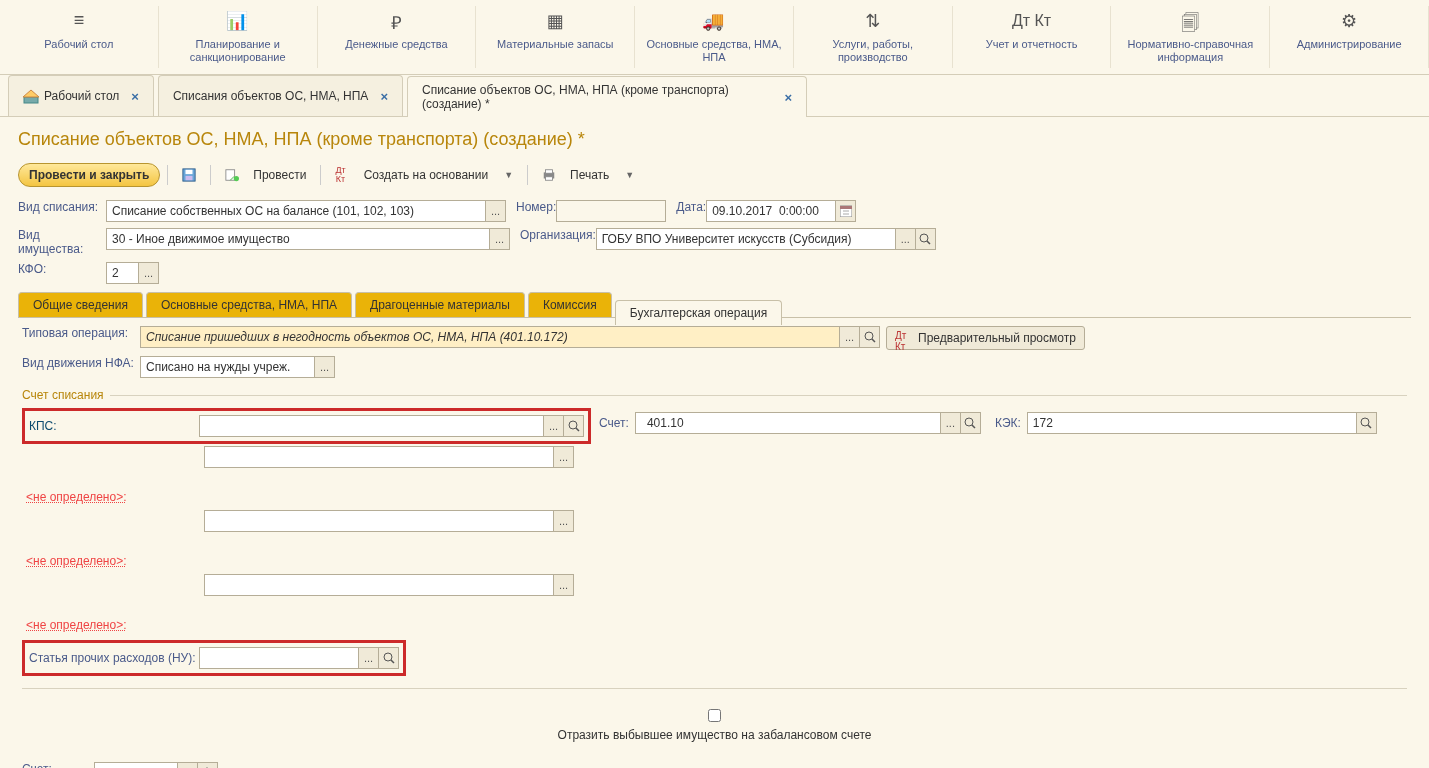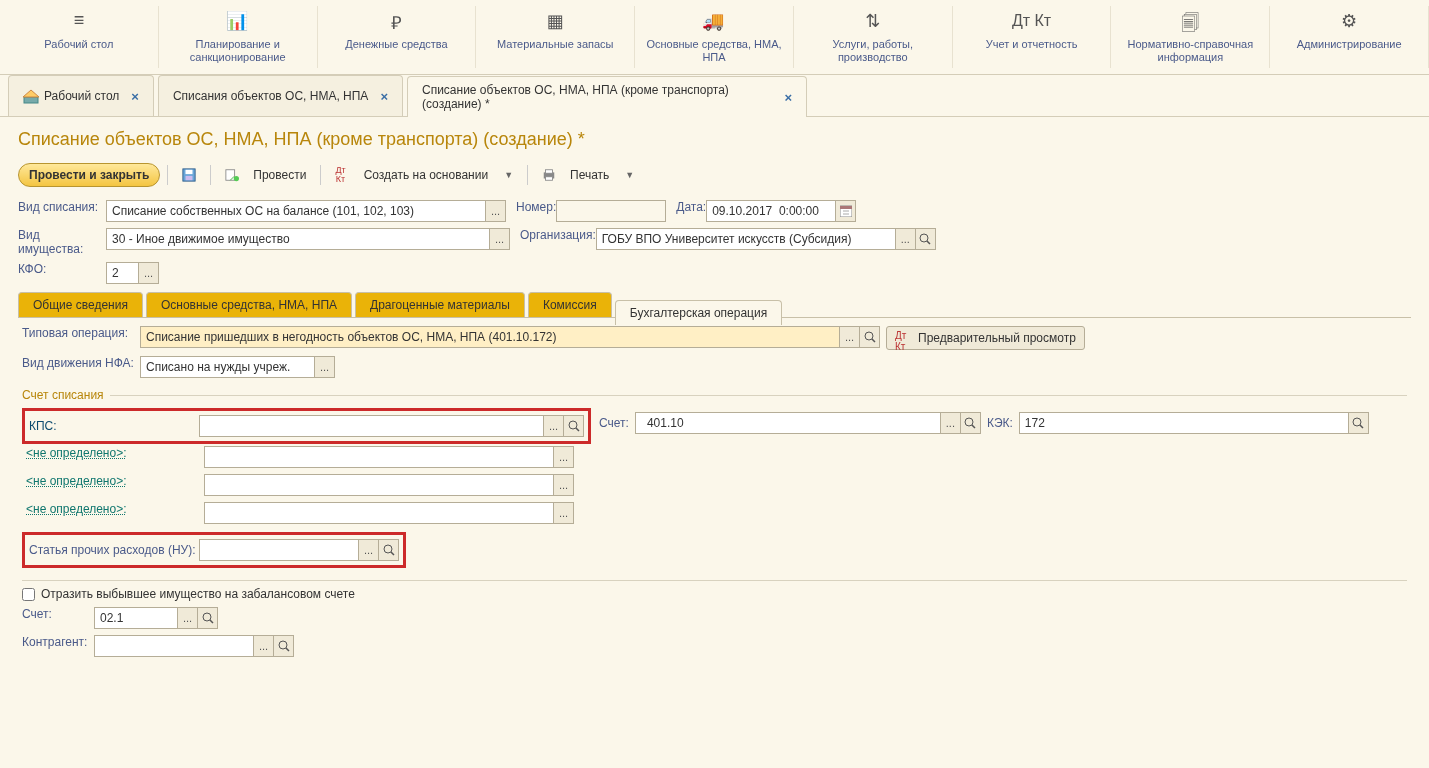--- a/index.html
+++ b/index.html
@@ -125,21 +125,21 @@
       align-items: flex-start;
       margin-bottom: 6px;
     }
     .lbl {
       width: 88px;
       color: #4a5a8a;
       font-size: 12px;
     }
     .lbl-wide { width: 118px; color: #4a5a8a; }
     .lbl-extra { width: 178px; color: #b8860b; }
-    .lbl-nb { color: #0f766e; text-decoration: underline dotted; }
+    .lbl-nb { color: #ef4444; text-decoration: underline dotted; margin-top: 44px; }
     
     .input-wrap {
       display: inline-flex;
       align-items: stretch;
     }
     .input {
       border: 1px solid #b5ad97;
       background: #fff;
       padding: 3px 5px;
       font-size: 12px;
@@ -223,21 +223,21 @@
       border-radius: 3px;
       cursor: pointer;
       margin-left: 6px;
     }
     .preview-btn-icon {
       width: 18px; height: 16px; margin-right: 5px;
       display: inline-block;
       font-size: 10px;
     }
     
-    .cb-row { display: flex; align-items: center; gap: 6px; margin: 6px 0; }
+    .cb-row { display: flex; align-items: center; gap: 6px; margin: 20px 0; flex-direction: column; }
     
     .mag-icon svg { width: 12px; height: 12px; }
     .cal-icon svg { width: 12px; height: 12px; }
     .disk-icon svg { width: 14px; height: 14px; }
     .print-icon svg { width: 14px; height: 14px; }
   </style>
 </head>
 <body>
 
 <div class="top-nav">
@@ -396,21 +396,21 @@
     <div class="subtab">Основные средства, НМА, НПА</div>
     <div class="subtab">Драгоценные материалы</div>
     <div class="subtab">Комиссия</div>
     <div class="subtab active">Бухгалтерская операция</div>
   </div>
 
   <div class="tab-content">
     <div class="form-row">
       <span class="lbl-wide">Типовая операция:</span>
       <div class="input-wrap">
-        <input class="input yellow-input" style="width: 700px;" value="Списание пришедших в негодность объектов ОС, НМА, НПА (401.10.172)">
+        <input class="input yellow-input" style="width: 700px; font-style: italic;" value="Списание пришедших в негодность объектов ОС, НМА, НПА (401.10.172)">
         <span class="micro-btn">...</span>
         <span class="micro-btn mag-icon">
           <svg viewBox="0 0 12 12">
               <circle cx="5" cy="5" r="4" fill="none" stroke="#555"></circle>
               <line x1="8" y1="8" x2="11" y2="11" stroke="#555" stroke-width="1.5"></line>
             </svg>
         </span>
       </div>
       <span class="preview-btn">
         <span class="preview-btn-icon" style="color:#b33">Дт<br>Кт</span>
@@ -451,21 +451,21 @@
         <div class="input-wrap">
           <input class="input" style="width: 306px; padding-left: 11px;" value="401.10">
           <span class="micro-btn">...</span>
           <span class="micro-btn mag-icon">
             <svg viewBox="0 0 12 12">
                 <circle cx="5" cy="5" r="4" fill="none" stroke="#555"></circle>
                 <line x1="8" y1="8" x2="11" y2="11" stroke="#555" stroke-width="1.5"></line>
               </svg>
           </span>
         </div>
-        <span style="color:#4a5a8a;">КЭК:</span>
+        <span style="color:#4a5a8a;margin-left:8px">КЭК:</span>
         <div class="input-wrap">
           <input class="input" style="width: 330px;" value="172">
           <span class="micro-btn mag-icon">
             <svg viewBox="0 0 12 12">
                 <circle cx="5" cy="5" r="4" fill="none" stroke="#555"></circle>
                 <line x1="8" y1="8" x2="11" y2="11" stroke="#555" stroke-width="1.5"></line>
               </svg>
           </span>
         </div>
       </div>

